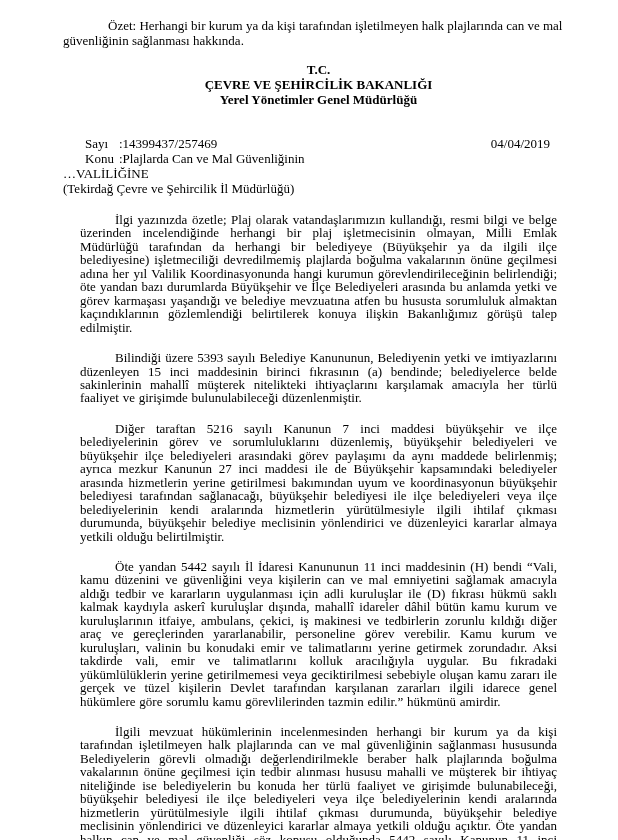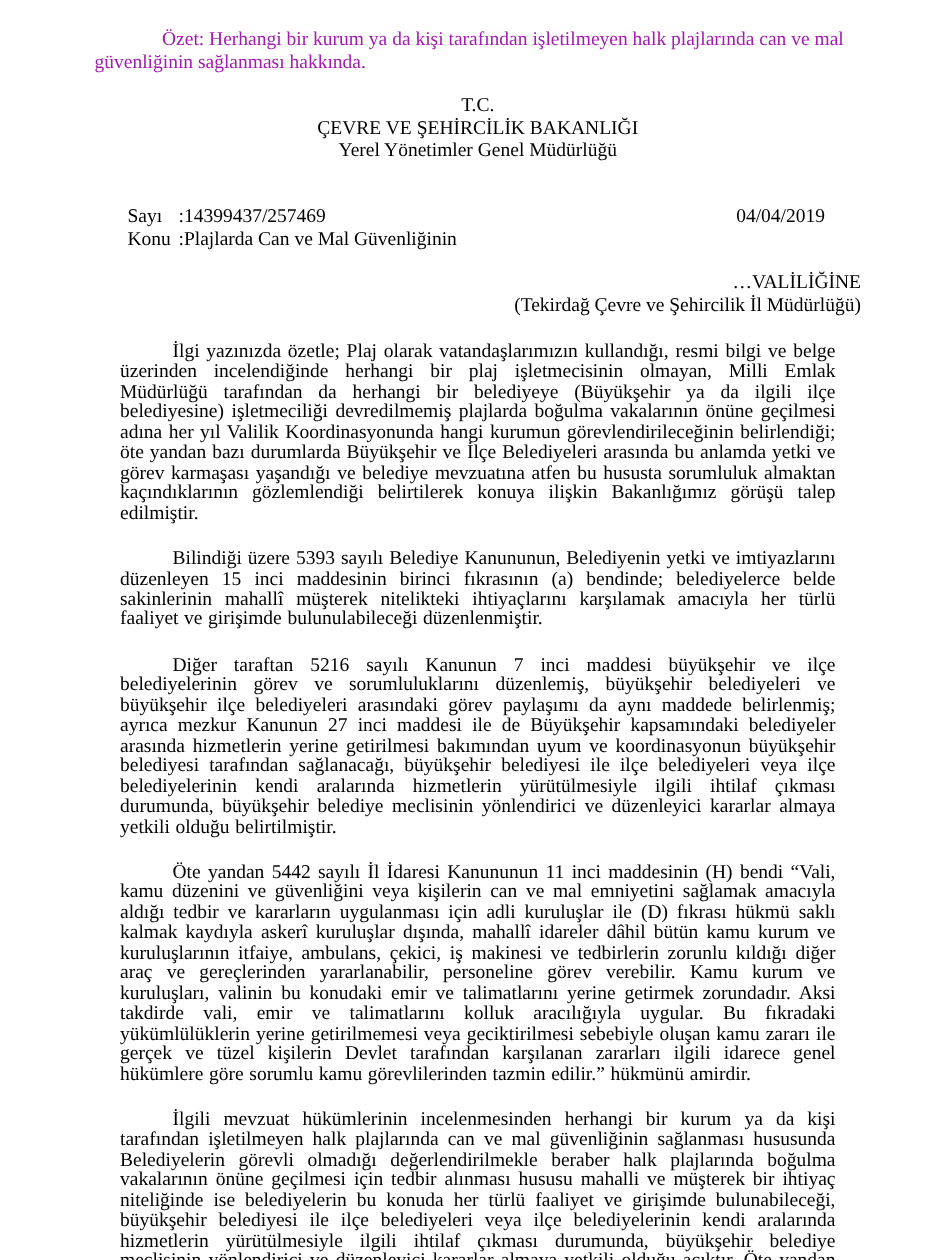--- a/index.html
+++ b/index.html
@@ -13,50 +13,51 @@
     height: 840px;
     box-sizing: border-box;
     background: #ffffff;
     color: #000000;
     font-family: "Liberation Serif", "DejaVu Serif", serif;
     font-size: 13px;
     padding: 18px 44px 0 63px;
     overflow: hidden;
   }
   .ozet {
-    color: #a21caf;
+    color: #000000;
     margin: 0;
     line-height: 15px;
     text-indent: 45px;
     text-align: left;
   }
   .letterhead {
     text-align: center;
     margin-top: 14px;
     line-height: 15px;
+    font-weight: bold;
   }
   .letterhead div { white-space: nowrap; }
   .meta {
     margin-top: 29px;
     line-height: 15px;
   }
   .meta-row {
     display: flex;
     align-items: baseline;
   }
   .meta-left { padding-left: 22px; }
   .lbl { display: inline-block; width: 34px; }
   .date {
     margin-left: auto;
     margin-right: 24px;
   }
   .konu-line2 { padding-left: 56px; }
   .recipient-block {
-    text-align: right;
-    margin-top: 15px;
+    text-align: left;
+    margin-top: 1px;
     line-height: 14.5px;
   }
   .ilgi {
     margin: 0;
     padding-left: 8px;
     line-height: 14.5px;
   }
   .body-text {
     margin-top: 8px;
   }

